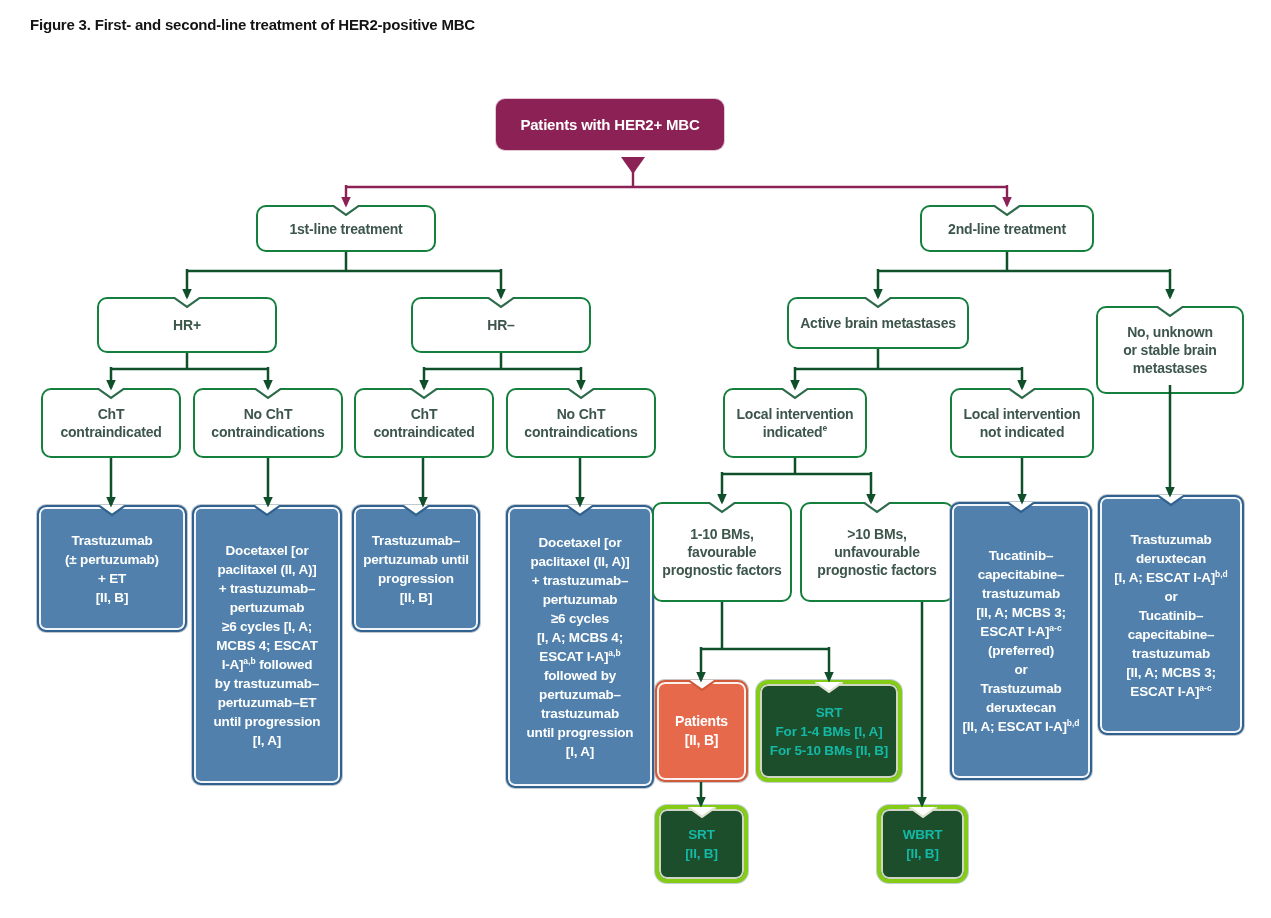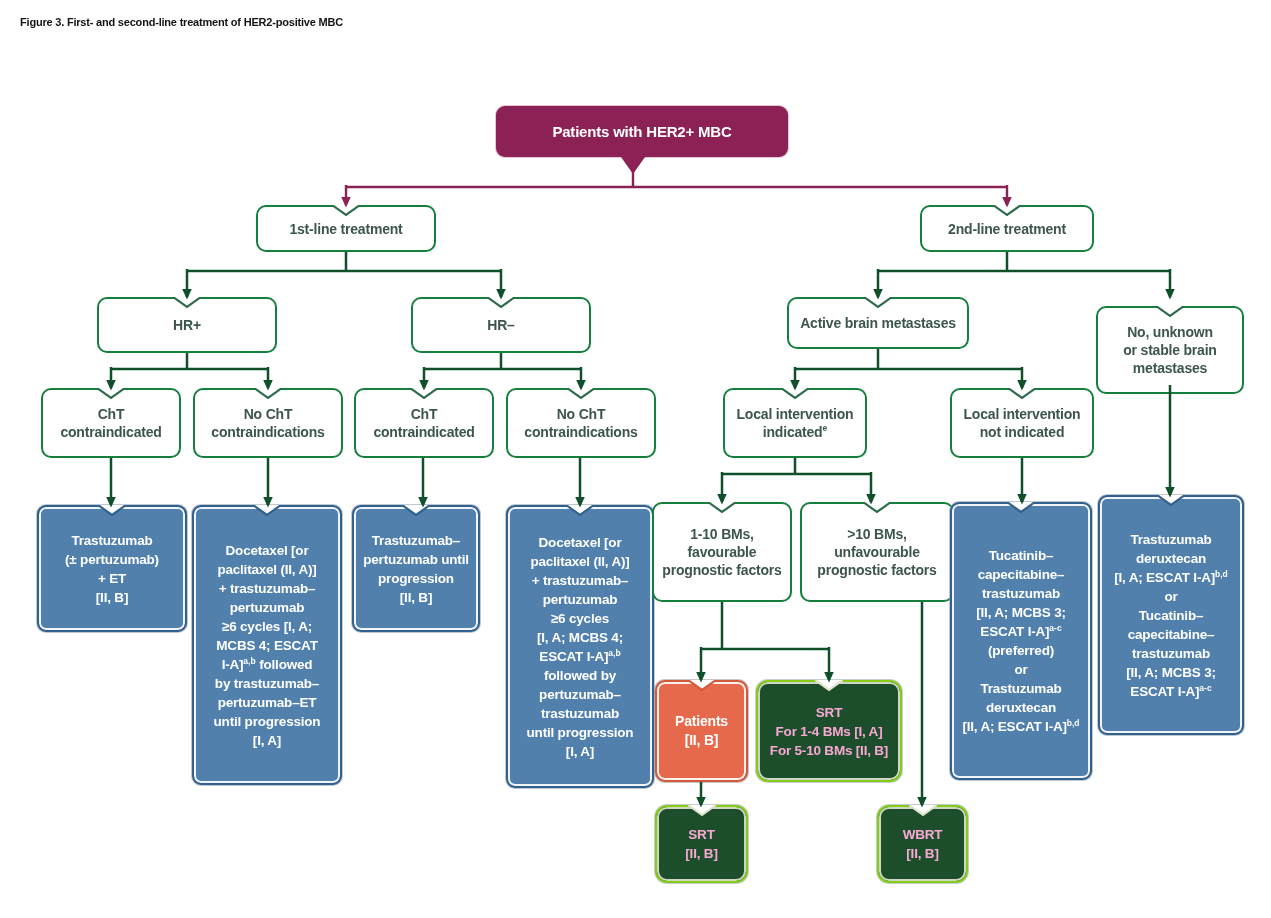--- a/index.html
+++ b/index.html
@@ -1,21 +1,21 @@
 <!DOCTYPE html>
 <html><head>
 <meta charset="utf-8">
 <style>
   html,body{margin:0;padding:0;background:#ffffff;}
   #stage{
     position:relative;width:1271px;height:918px;background:#ffffff;overflow:hidden;
     font-family:"Liberation Sans","DejaVu Sans",sans-serif;
   }
   #figure-title{
-    position:absolute;left:20px;top:16px;font-size:11px;font-weight:bold;color:#141414;
+    position:absolute;left:30px;top:16px;font-size:15px;font-weight:bold;color:#141414;
     letter-spacing:-0.2px;
   }
   svg.connectors{position:absolute;left:0;top:0;z-index:2;pointer-events:none;}
   .node{
     position:absolute;z-index:1;box-sizing:border-box;display:flex;align-items:center;justify-content:center;
     text-align:center;border-radius:10px;letter-spacing:-0.2px;
   }
   .node .txt{width:100%;padding:2px 3px;}
   .node .ln{white-space:nowrap;}
   .node sup{font-size:8.5px;line-height:0;vertical-align:super;letter-spacing:0;}
@@ -28,21 +28,21 @@
     background:#ffffff;border:2px solid #15803d;color:#3d564c;font-size:14px;font-weight:bold;
   }
   .white .ln{line-height:18px;}
   .blue{
     background:#5080ab;border:2px solid #31618e;color:#ffffff;font-size:13.5px;font-weight:bold;
     box-shadow:0 0 0 1px rgba(148,164,176,.6), inset 0 0 0 2px rgba(255,255,255,.92);
     border-radius:9px;
   }
   .blue .ln{line-height:19px;}
   .dgreen{
-    background:#1d4e2b;border:2px solid #84cc16;color:#f9a8d4;font-size:13.5px;font-weight:bold;
+    background:#1d4e2b;border:4px solid #84cc16;color:#14b8a6;font-size:13.5px;font-weight:bold;
     box-shadow:0 0 0 1px rgba(148,164,176,.55), inset 0 0 0 2px rgba(238,240,223,.85);
     border-radius:12px;
   }
   .dgreen .ln{line-height:19px;}
   .orange{
     background:#e7694b;border:2px solid #d05a3c;color:#ffffff;font-size:14px;font-weight:bold;
     box-shadow:0 0 0 1px rgba(160,150,148,.55), inset 0 0 0 2px rgba(255,255,255,.9);
     border-radius:10px;
   }
   .orange .ln{line-height:19px;}
@@ -104,21 +104,21 @@
 
       <path d="M722 602 V649 M701 649 H829"></path>
       <line x1="701" y1="647" x2="701" y2="680" marker-end="url(#ag)"></line>
       <line x1="829" y1="647" x2="829" y2="680" marker-end="url(#ag)"></line>
 
       <line x1="922" y1="602" x2="922" y2="805" marker-end="url(#ag)"></line>
       <line x1="701" y1="782" x2="701" y2="805" marker-end="url(#ag)"></line>
     </g>
   </svg>
 
-  <div class="node root" style="left:496px;top:106px;width:292px;height:51px">
+  <div class="node root" style="left:496px;top:99px;width:228px;height:51px">
       <div class="txt">
         <div class="ln">Patients with HER2+ MBC</div>
       </div>
     </div>
 
   <div class="node white" style="left:256px;top:205px;width:180px;height:47px">
       <svg class="notch" width="28" height="12" viewBox="0 0 28 12">
         <path d="M0 0 L14 10 L28 0 Z" fill="#ffffff"></path>
         <path d="M0 0 L14 10 L28 0" fill="none" stroke="#2e6b4c" stroke-width="2.2"></path>
       </svg>

